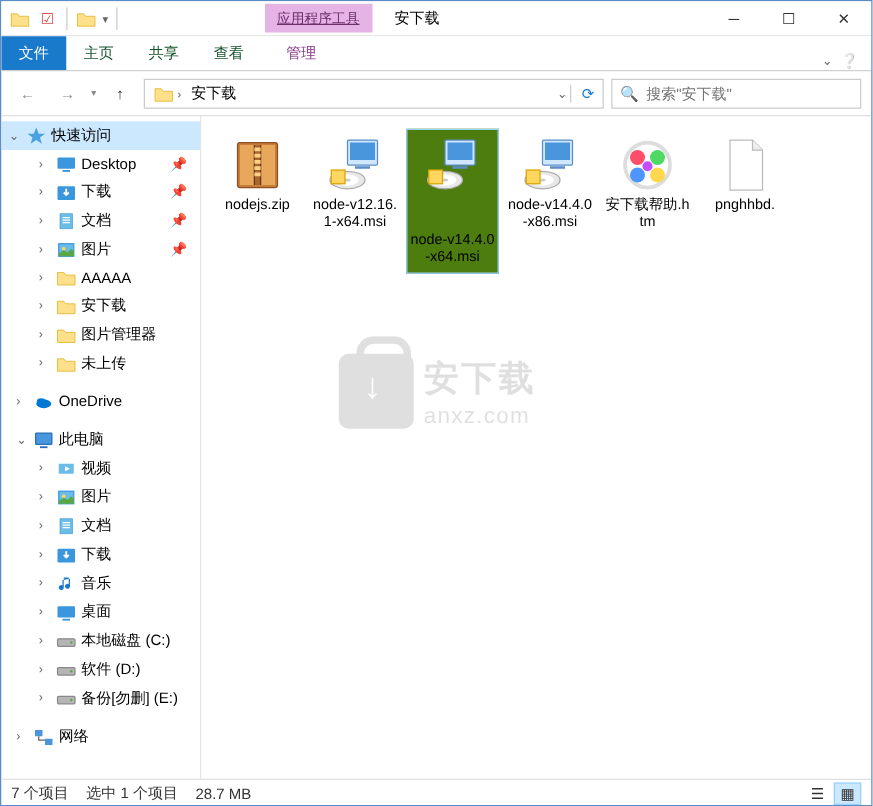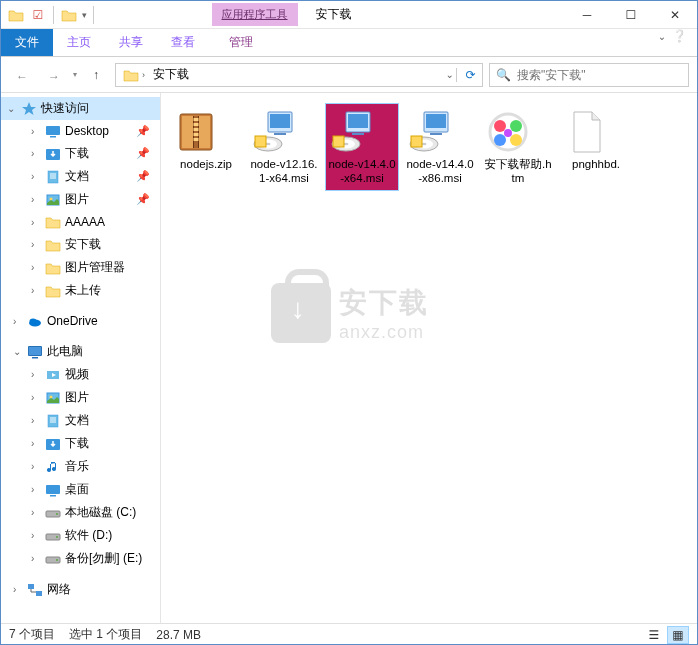--- a/index.html
+++ b/index.html
@@ -10,22 +10,22 @@
 .qat { display: flex; align-items: center; gap: 4px; padding: 0 6px; }
 .qat-icon { width: 18px; height: 18px; display: flex; align-items: center; justify-content: center; }
 .qat-sep { width: 1px; height: 18px; background: #ccc; margin: 0 2px; }
 .qat-dd { font-size: 9px; color: #666; }
 .context-tab { background: #e6b3e6; color: #6b2f6b; padding: 4px 10px; margin-left: 110px; font-size: 11px; text-decoration: underline; }
 .window-title { margin-left: 18px; color: #000; font-size: 12px; }
 .win-controls { margin-left: auto; display: flex; }
 .win-btn { width: 44px; height: 28px; display: flex; align-items: center; justify-content: center; color: #333; }
 
 
-.ribbon { height: 28px; display: flex; align-items: flex-start; background: #fff; border-bottom: 1px solid #d0d0d0; }
-.ribbon-tab { padding: 5px 14px; color: #8b5cf6; cursor: pointer; }
+.ribbon { height: 28px; display: flex; align-items: flex-end; background: #fff; border-bottom: 1px solid #d0d0d0; }
+.ribbon-tab { padding: 5px 14px; color: #14532d; cursor: pointer; }
 .ribbon-tab.file { background: #1979ca; color: #fff; }
 .ribbon-tab.context { color: #8a3a8a; margin-left: 6px; }
 .ribbon-help { margin-left: auto; padding: 0 10px; display: flex; align-items: center; gap: 6px; color: #1979ca; }
 .chev { font-size: 10px; color: #666; }
 
 
 .addressbar { height: 36px; display: flex; align-items: center; padding: 4px 8px; gap: 6px; border-bottom: 1px solid #e0e0e0; }
 .nav-btn { width: 26px; height: 26px; border-radius: 2px; display: flex; align-items: center; justify-content: center; color: #888; }
 .nav-btn.enabled { color: #333; }
 .nav-dd { font-size: 8px; color: #888; }
@@ -46,22 +46,22 @@
 .nav-item.header { background: #cce8ff; padding-left: 6px; }
 .nav-item.sub { padding-left: 30px; }
 .nav-item.sub2 { padding-left: 30px; }
 .nav-item .exp { width: 10px; font-size: 10px; color: #666; }
 .nav-icon { width: 16px; height: 16px; display: flex; align-items: center; justify-content: center; font-size: 13px; }
 .nav-pin { margin-left: auto; color: #999; font-size: 11px; padding-right: 6px; }
 .nav-spacer { height: 8px; }
 
 
 .content { flex: 1; padding: 10px 8px; display: flex; flex-wrap: wrap; align-content: flex-start; gap: 4px; position: relative; }
-.file-item { width: 74px; display: flex; flex-direction: column; padding: 4px 2px; text-align: center; border: 1px solid transparent; }
-.file-item.selected { background: #be185d; border: 1px solid #99d1ff; }
+.file-item { width: 74px; display: flex; flex-direction: column; align-items: center; padding: 4px 2px; text-align: center; border: 1px solid transparent; }
+.file-item.selected { background: #4d7c0f; border: 1px solid #99d1ff; gap: 28px; }
 .file-icon { width: 48px; height: 48px; display: flex; align-items: center; justify-content: center; margin-bottom: 2px; }
 .file-label { font-size: 11.5px; line-height: 1.2; word-break: break-all; }
 
 
 .watermark { position: absolute; top: 190px; left: 110px; opacity: 0.12; pointer-events: none; display: flex; align-items: center; gap: 8px; }
 .watermark .bag { width: 60px; height: 60px; border-radius: 8px; background: #000; position: relative; }
 .watermark .bag::before { content: ""; position: absolute; top: -14px; left: 14px; width: 32px; height: 22px; border: 6px solid #000; border-bottom: none; border-radius: 14px 14px 0 0; }
 .watermark .bag::after { content: "↓"; position: absolute; color: #fff; font-size: 28px; top: 10px; left: 20px; font-weight: bold; }
 .watermark .wm-text { color: #000; }
 .watermark .wm-text .t1 { font-size: 28px; font-weight: bold; letter-spacing: 2px; }

